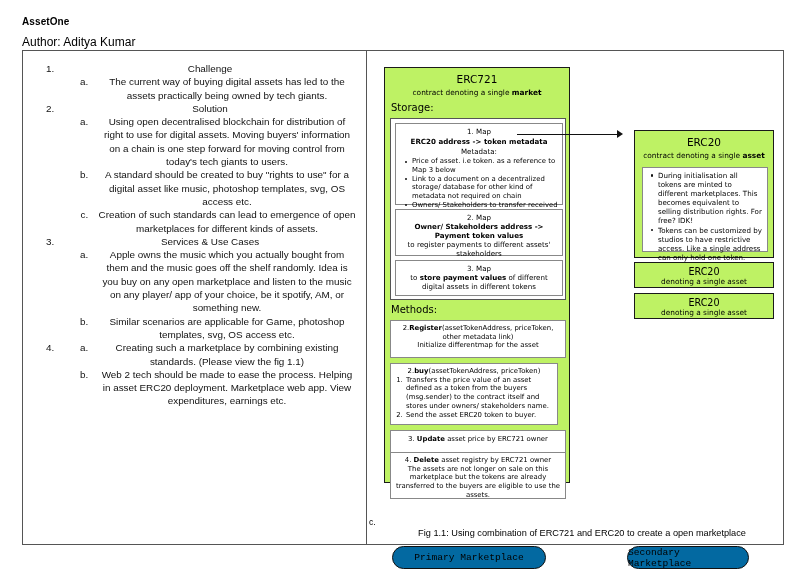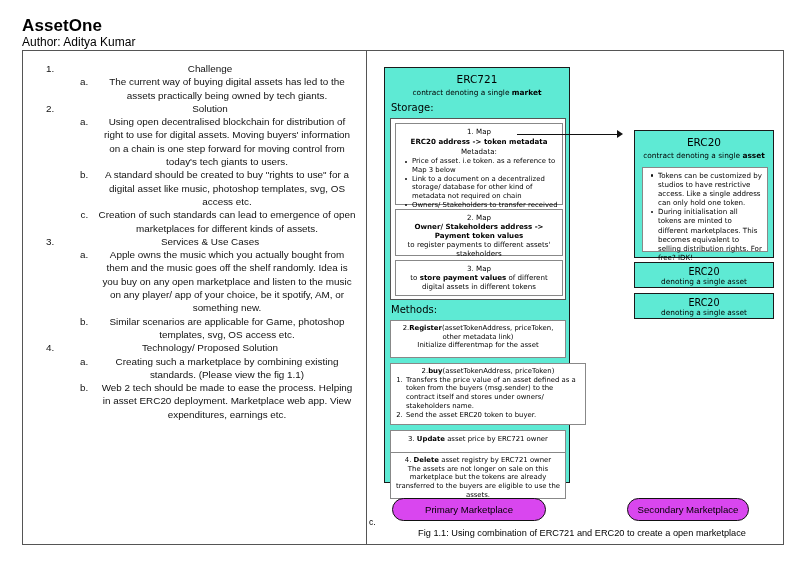--- a/index.html
+++ b/index.html
@@ -10,21 +10,21 @@
     font-family:"Liberation Sans", sans-serif;
     color:#000;
     overflow:hidden;
     position:relative;
   }
   #doc{position:relative;width:806px;height:571px;}
 
   
   .doc-title{
     position:absolute;left:22px;top:16px;
-    font-size:17px;font-weight:bold;letter-spacing:.1px;
+    font-size:10px;font-weight:bold;letter-spacing:.1px;
   }
   .doc-author{
     position:absolute;left:22px;top:35px;
     font-size:12px;font-weight:normal;
   }
 
   
   .frame{
     position:absolute;left:22px;top:50px;
     width:762px;height:495px;
@@ -54,21 +54,21 @@
   
   .diagram{
     position:absolute;left:366px;top:50px;
     width:418px;height:495px;
     font-family:"DejaVu Sans", sans-serif;
   }
 
   .box{
     position:absolute;
     border:1.6px solid #1a1a1a;
-    background:#5eead4;
+    background:#bef264;
     box-sizing:border-box;
   }
   .innerbox{
     position:absolute;
     border:1.2px solid #888;
     background:#fff;
     box-sizing:border-box;
   }
   .ctr{text-align:center;}
 
@@ -99,25 +99,26 @@
     border-top:4.2px solid transparent;
     border-bottom:4.2px solid transparent;
     border-left:6.5px solid #111;
   }
 
   
   .pill{
     position:absolute;
     border:1.8px solid #111;
     border-radius:14px;
-    background:#d946ef;
+    background:#0369a1;
     box-sizing:border-box;
     display:flex;align-items:center;justify-content:center;
-    font-family:Liberation Sans, sans-serif;
+    font-family:Liberation Mono, monospace;
     font-size:9.6px;
+    margin-top:48px;
   }
   .caption{
     position:absolute;
     font-family:"Liberation Sans", sans-serif;
     font-size:9.2px;text-align:center;
   }
   .marker-c{
     position:absolute;
     font-family:"Liberation Sans", sans-serif;
     font-size:8.6px;
@@ -167,21 +168,20 @@
           <li>
               <span class="li-txt">Apple owns the music which you actually bought from them and the music goes off the shelf randomly. Idea is you buy on any open marketplace and listen to the music on any player/ app of your choice, be it spotify, AM, or something new.</span>
             </li>
           <li>
               <span class="li-txt">Similar scenarios are applicable for Game, photoshop templates, svg, OS access etc.</span>
             </li>
         </ol>
       </li>
 
       <li>
-        <span class="li-txt">Technology/ Proposed Solution</span>
         <ol class="lvl2">
           <li>
               <span class="li-txt">Creating such a marketplace by combining existing standards. (Please view the fig 1.1)</span>
             </li>
           <li>
               <span class="li-txt">Web 2 tech should be made to ease the process. Helping in asset ERC20 deployment. Marketplace web app. View expenditures, earnings etc.</span>
             </li>
         </ol>
       </li>
 
@@ -229,21 +229,21 @@
 
       <div class="sect-label" style="position:absolute;left:6px;top:236px;">Methods:</div>
 
       <div class="innerbox" style="left:5px;top:252px;width:176px;height:38px;">
         <div class="tiny ctr" style="margin-top:3px;padding:0 3px;">
           <span>2.</span><b>Register</b><span>(assetTokenAddress, priceToken, other metadata link)</span>
         </div>
         <div class="tiny ctr" style="padding:0 3px;">Initialize differentmap for the asset</div>
       </div>
 
-      <div class="innerbox" style="left:5px;top:295px;width:196px;height:62px;">
+      <div class="innerbox" style="left:5px;top:295px;width:168px;height:62px;">
         <div class="tiny ctr" style="margin-top:3px;padding:0 3px;">
           <span>2.</span><b>buy</b><span>(assetTokenAddress, priceToken)</span>
         </div>
         <ol class="nums tiny" style="padding-left:14px;padding-right:5px;">
           <li><span>Transfers the price value of an asset defined as a token from the buyers (msg.sender) to the contract itself and stores under owners/ stakeholders name.</span></li>
           <li><span>Send the asset ERC20 token to buyer.</span></li>
         </ol>
       </div>
 
       <div class="innerbox" style="left:5px;top:362px;width:176px;height:25px;">
@@ -264,22 +264,22 @@
     <div class="arrow-line" style="left:151px;top:84px;width:101px;"></div>
     <div class="arrow-head" style="left:251px;top:80px;"></div>
 
     <div class="box" style="left:268px;top:80px;width:140px;height:128px;">
       <div class="b-title" style="position:absolute;left:0;top:5px;width:100%;">ERC20</div>
       <div class="b-sub" style="position:absolute;left:0;top:20px;width:100%;">
         <span>contract denoting a single </span><b>asset</b>
       </div>
       <div class="innerbox" style="left:7px;top:36px;width:126px;height:85px;">
         <ul class="dots tiny7" style="margin-top:3px;padding-left:8px;padding-right:4px;">
+          <li><span>During initialisation all tokens are minted to different marketplaces. This becomes equivalent to selling distribution rights. For free? IDK!</span></li>
           <li><span>Tokens can be customized by studios to have restrictive access. Like a single address can only hold one token.</span></li>
-          <li><span>During initialisation all tokens are minted to different marketplaces. This becomes equivalent to selling distribution rights. For free? IDK!</span></li>
         </ul>
       </div>
     </div>
 
     <div class="box" style="left:268px;top:212px;width:140px;height:26px;">
       <div class="b-title" style="position:absolute;left:0;top:2px;width:100%;font-size:9.6px;">ERC20</div>
       <div class="b-sub" style="position:absolute;left:0;top:14px;width:100%;">denoting a single asset</div>
     </div>
 
     <div class="box" style="left:268px;top:243px;width:140px;height:26px;">

